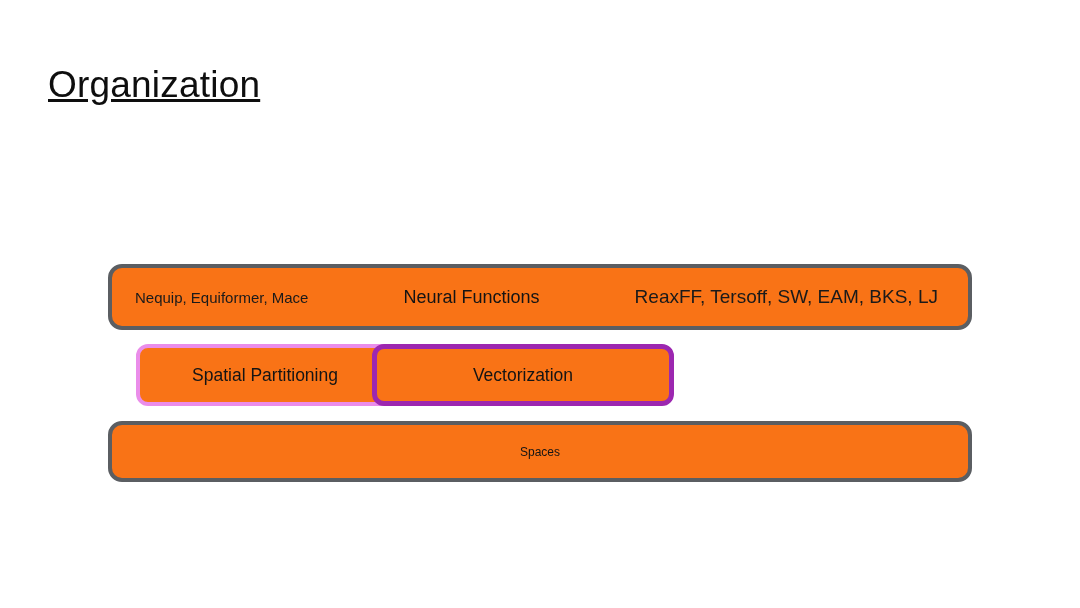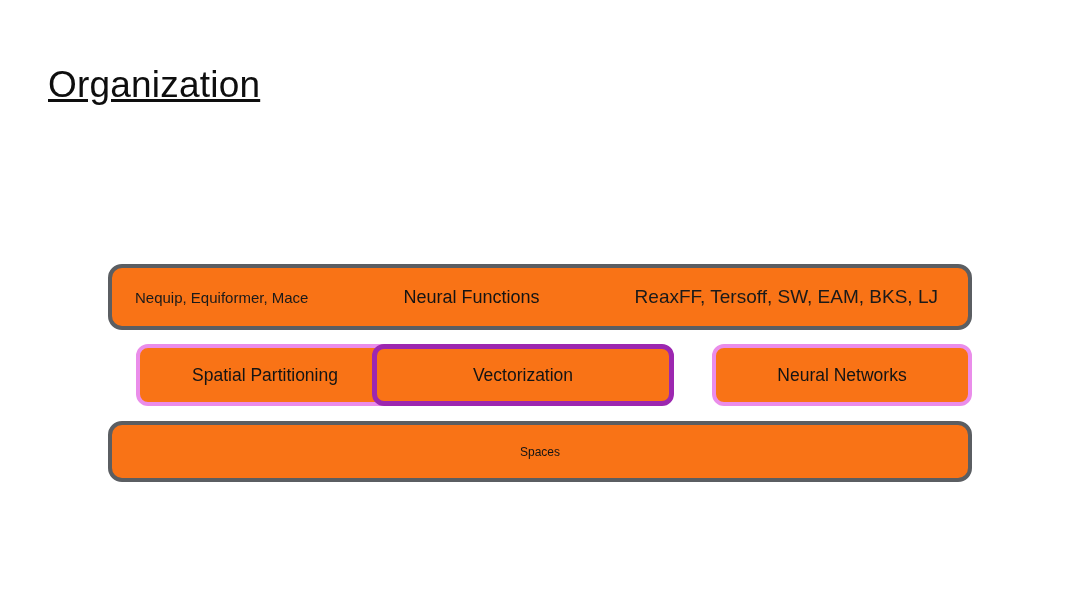--- a/index.html
+++ b/index.html
@@ -106,21 +106,18 @@
   </div>
 
   <div class="box box-pink mid-box mid-box-1">
     <span class="mid-label">Spatial Partitioning</span>
   </div>
 
   <div class="box box-purple mid-box mid-box-2">
     <span class="mid-label">Vectorization</span>
   </div>
 
-  <div class="box box-pink mid-box mid-box-3">
-    <span class="mid-label">Neural Networks</span>
-  </div>
 
   <div class="box box-gray bottom-box">
     <span class="bottom-label">Spaces</span>
   </div>
 
 </div>
 
 </body></html>

